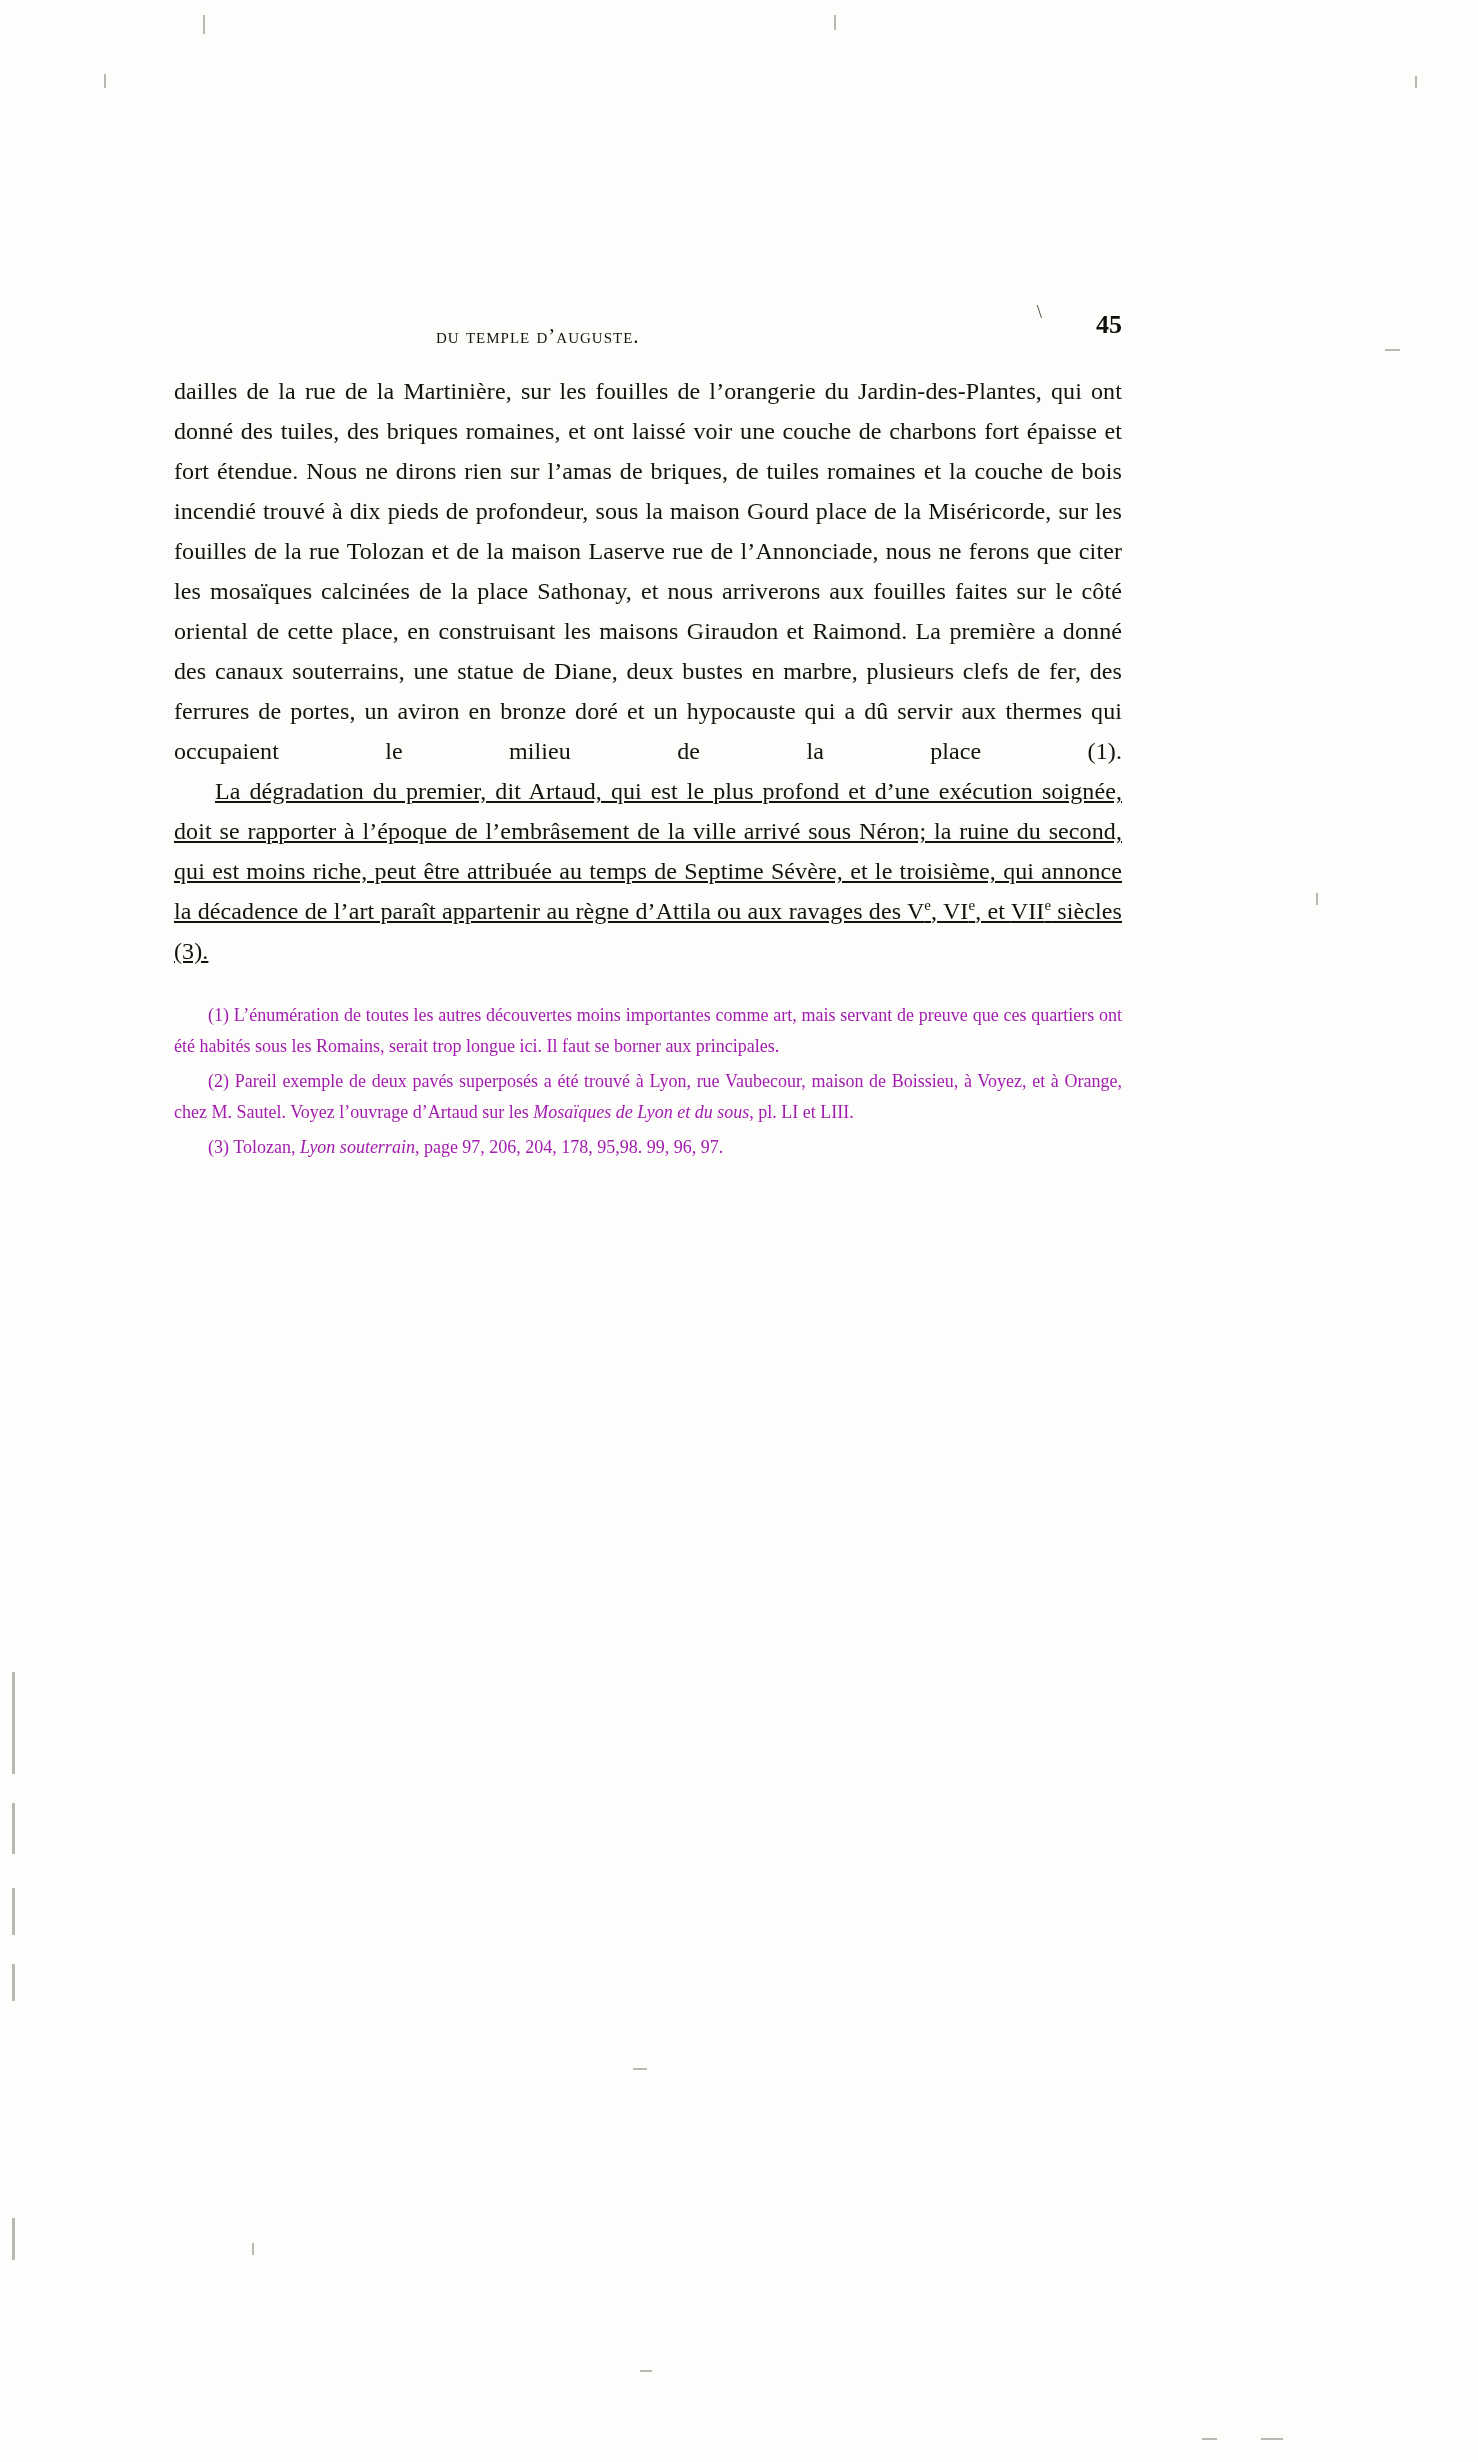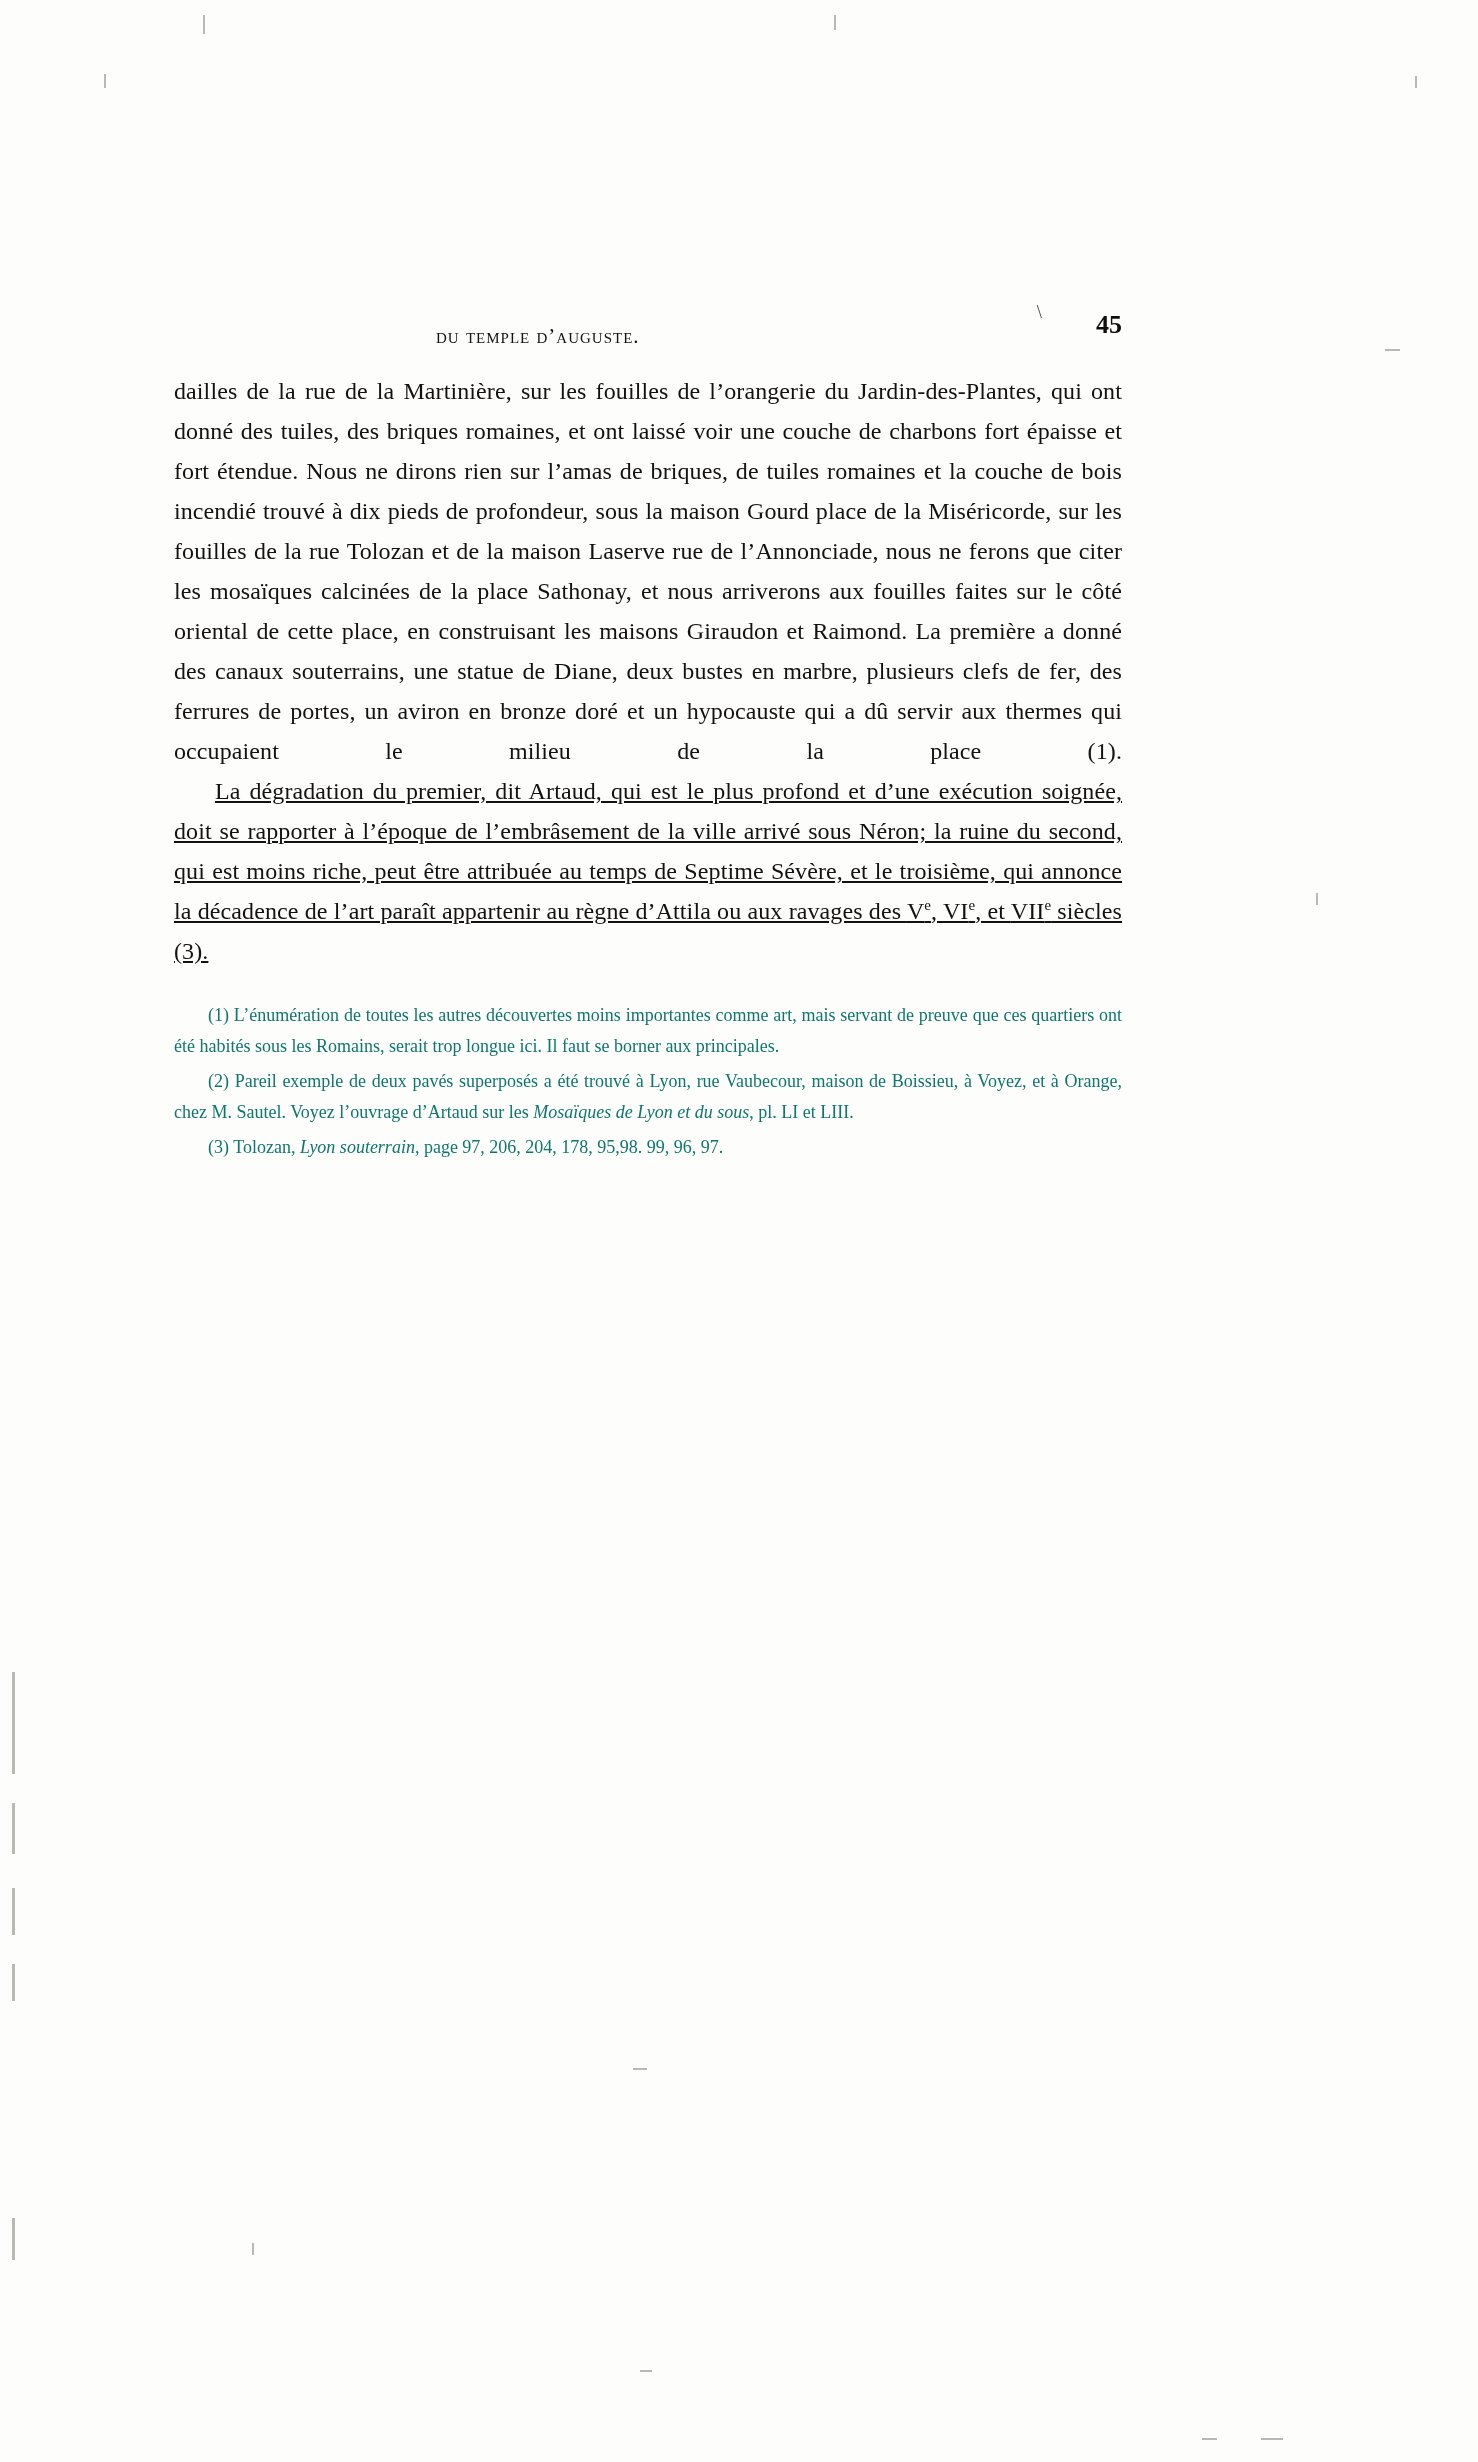--- a/index.html
+++ b/index.html
@@ -70,21 +70,21 @@
   p.body.first { text-indent: 0; }
   p.body.indent { text-indent: 41px; }
   p.body.lastline { text-align-last: left; text-decoration: underline; }
 
   .notes {
     margin-top: 29px;
     font-size: 18px;
     line-height: 30.5px;
     text-align: justify;
     text-align-last: left;
-    color: #0f766e;
+    color: #a21caf;
   }
   .notes p {
     margin: 0 0 5.1px 0;
     text-indent: 34px;
   }
   .notes .it { font-style: italic; }
   sup.ord {
     font-size: 0.62em;
     vertical-align: super;
     line-height: 0;

